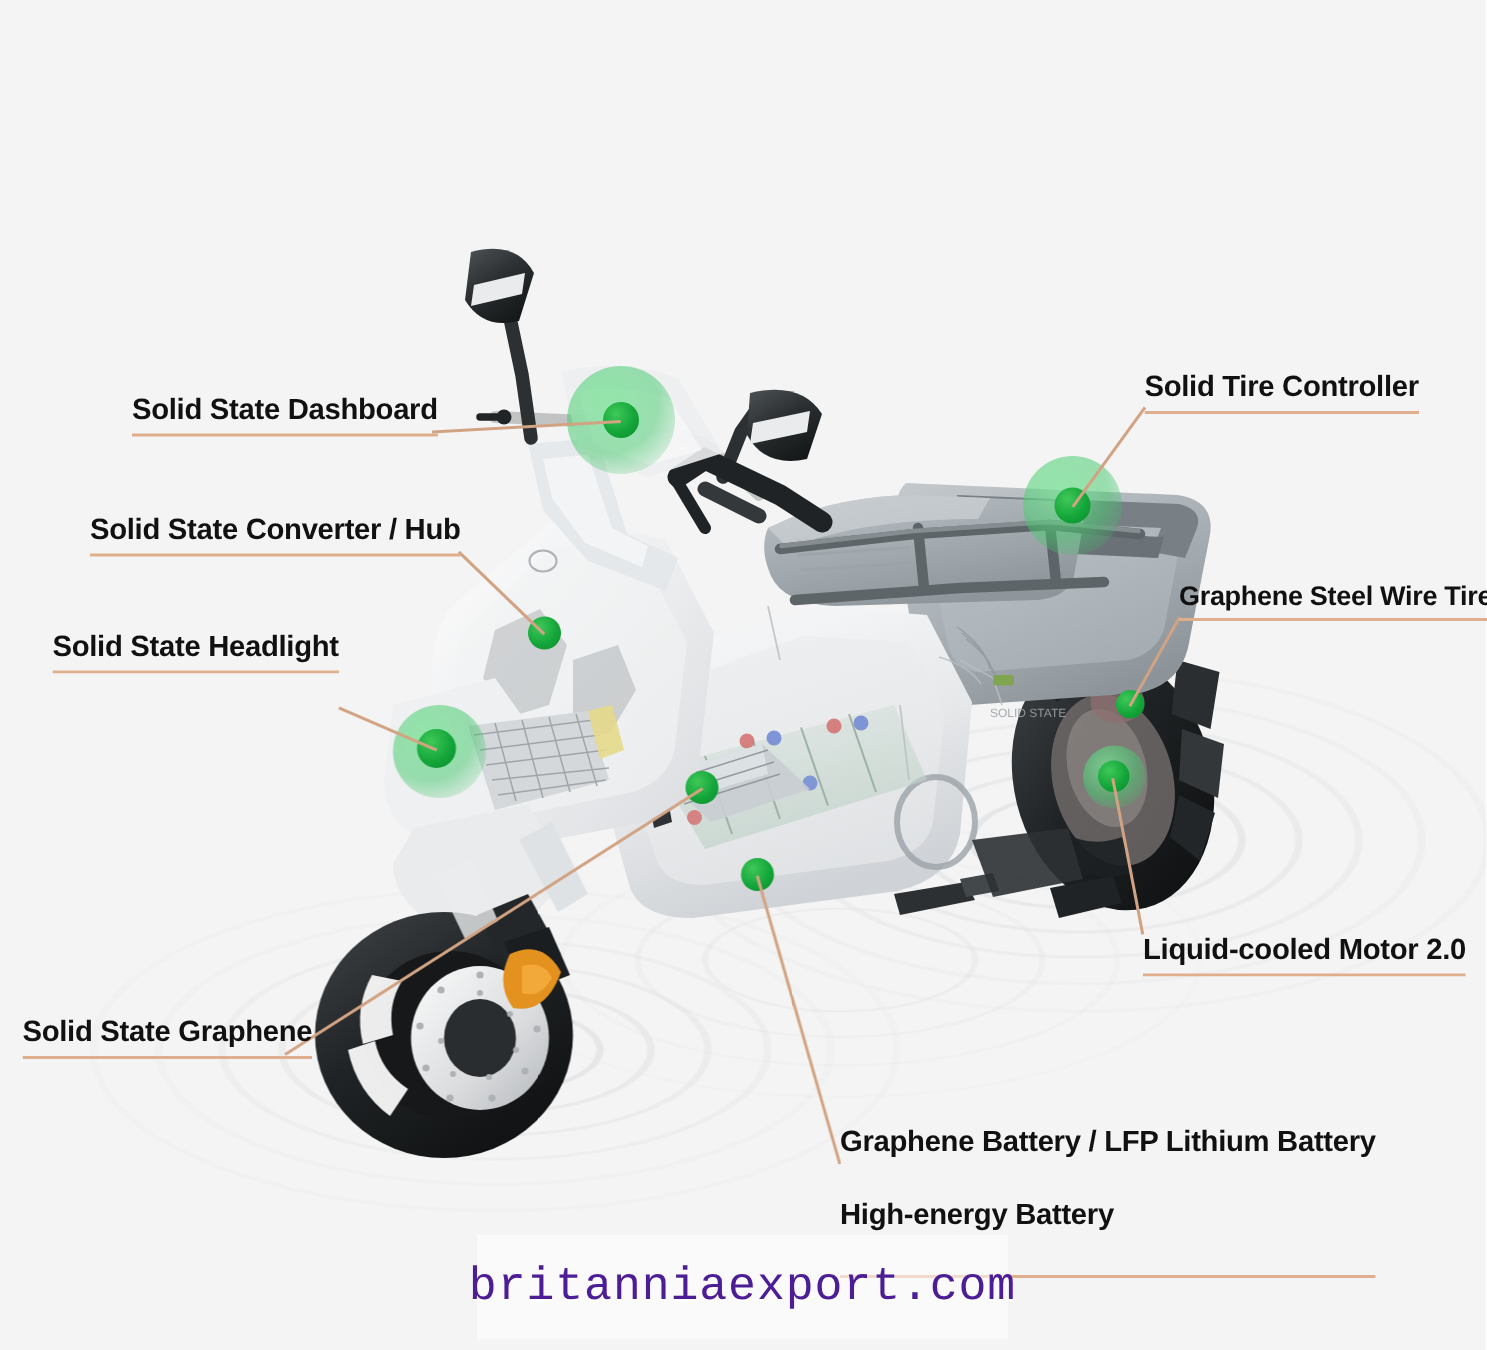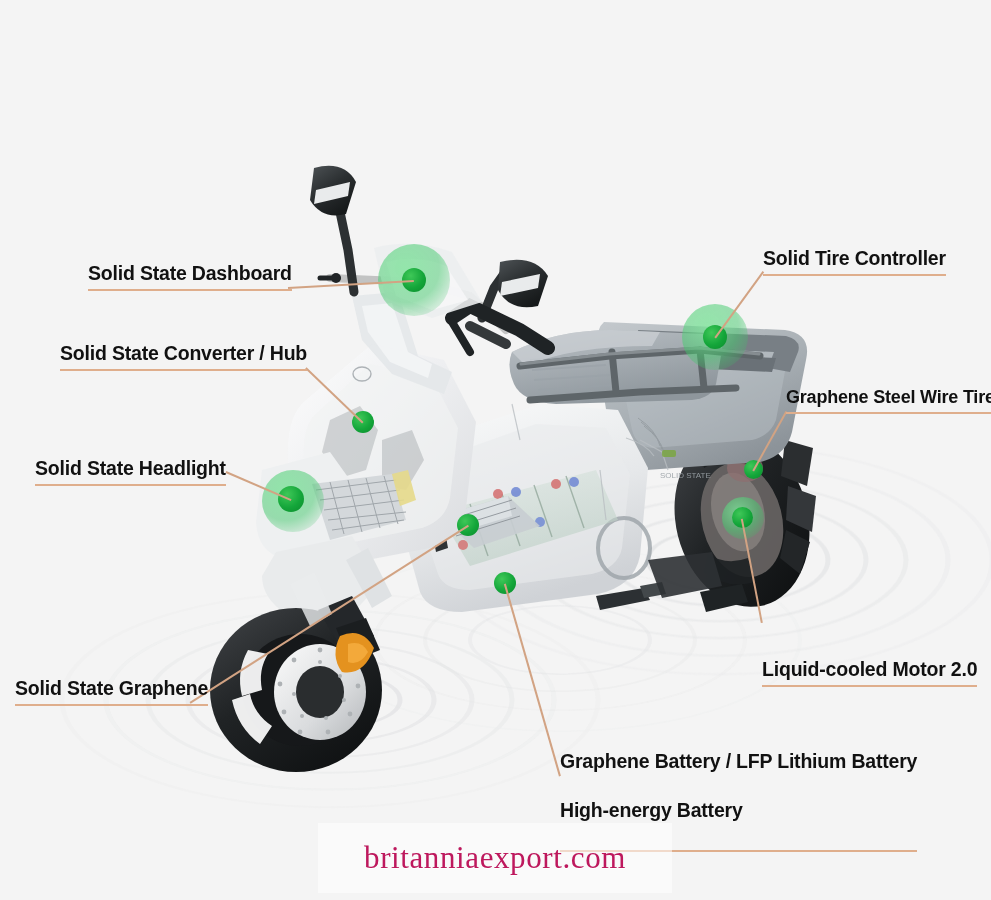--- a/index.html
+++ b/index.html
@@ -65,24 +65,24 @@
     left: 318px;
     top: 823px;
     width: 354px;
     height: 70px;
     background: rgba(255,255,255,0.55);
     display: flex;
     align-items: center;
     justify-content: center;
   }
   #watermark span {
-    font-family: Liberation Serif, serif;
+    font-family: Liberation Mono, monospace;
     font-size: 31px;
     letter-spacing: 0.6px;
-    color: #be185d;
+    color: #4c1d95;
     text-shadow: 0 1px 0 #ffffff, 0 0 1px #e2e3e4;
     user-select: none;
   }
 </style>
 </head>
 <body>
 
 <div id="stage">
 
   <svg id="scooter" viewBox="0 0 991 900">
@@ -395,29 +395,29 @@
   <div class="leader" style="left:753px; top:470px; width:68px; transform:rotate(-60.8deg);"></div>
 
   <div class="leader" style="left:742px; top:518px; width:106px; transform:rotate(79.1deg);"></div>
 
   <div class="leader" style="left:505px; top:583px; width:200px; transform:rotate(74deg);"></div>
 
   <div class="callout" style="left:88px; top:261px;">Solid State Dashboard</div>
 
   <div class="callout" style="left:60px; top:341px;">Solid State Converter / Hub</div>
 
-  <div class="callout" style="left:35px; top:456px;">Solid State Headlight</div>
+  <div class="callout" style="left:35px; top:419px;">Solid State Headlight</div>
 
   <div class="callout" style="left:15px; top:676px;">Solid State Graphene</div>
 
   <div class="callout" style="left:763px; top:246px;">Solid Tire Controller</div>
 
   <div class="callout" style="left:786px; top:386px; font-size:18px;">Graphene Steel Wire Tire</div>
 
-  <div class="callout" style="left:762px; top:657px;text-align:right;">Liquid-cooled Motor 2.0</div>
+  <div class="callout" style="left:762px; top:621px;text-align:right;">Liquid-cooled Motor 2.0</div>
 
   <div class="callout two-line" style="left:560px; top:724px;">
     <div>Graphene Battery / LFP Lithium Battery</div>
     <div>High-energy Battery</div>
   </div>
 
   <div id="watermark">
     <span>britanniaexport.com</span>
   </div>
 

